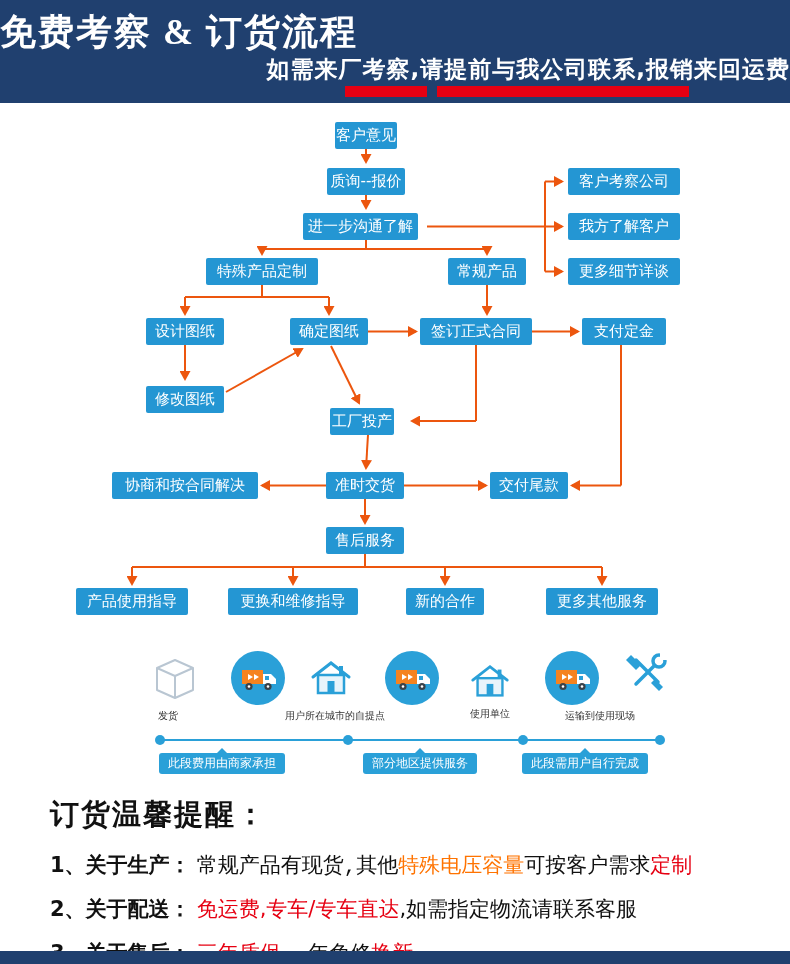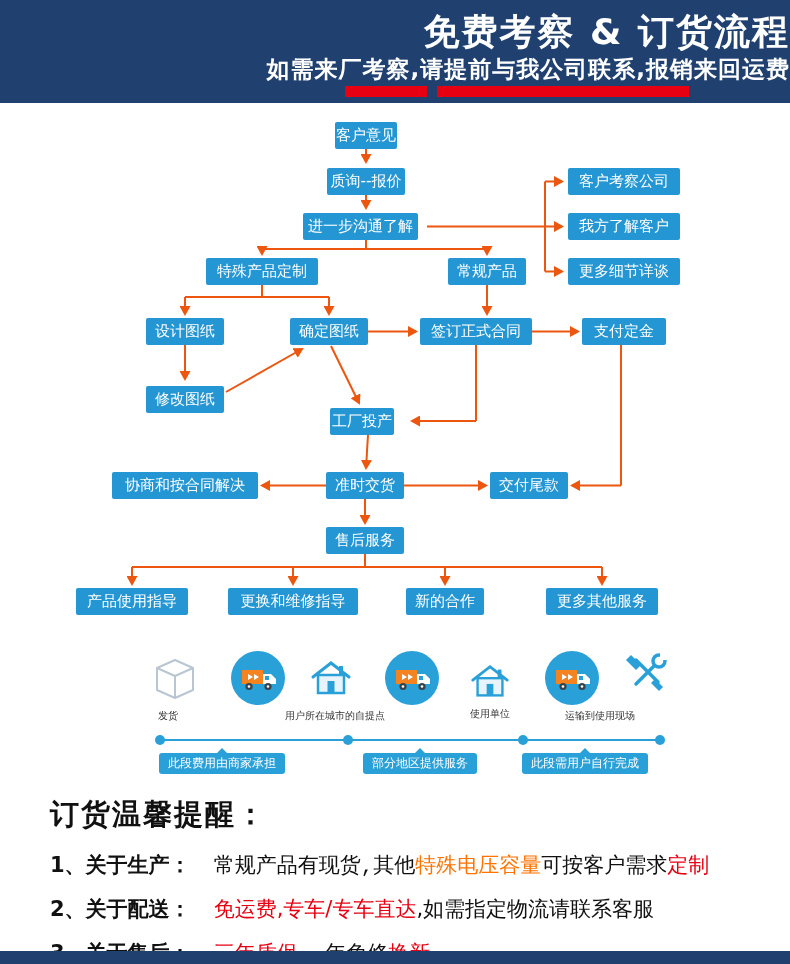--- a/index.html
+++ b/index.html
@@ -9,22 +9,22 @@
     --arrow-orange:#ec560e;
     --icon-blue:#2aa0d8;
     --text-dark:#111111;
   }
   html,body{margin:0;padding:0;}
   body{font-family:"DejaVu Sans","Liberation Sans",sans-serif;background:#ffffff;}
   .page{position:relative;width:790px;height:964px;background:#fff;overflow:hidden;}
 
   
   .hdr{position:absolute;left:0;top:0;width:790px;height:103px;background:var(--header-bg,#20406f);}
-  .hdr-title{position:absolute;left:0;top:8px;width:100%;text-align:right;color:#fff;
-             font-size:36px;font-weight:bold;letter-spacing:2px;}
+  .hdr-title{position:absolute;left:0;top:8px;width:100%;text-align:left;color:#fff;
+             font-size:36px;font-weight:bold;letter-spacing:2px;font-family:Liberation Serif, serif;}
   .hdr-sub{position:absolute;left:0;top:54px;width:100%;text-align:right;color:#fff;
            font-size:23px;letter-spacing:1px;font-weight:bold;}
   .accent-bar{position:absolute;height:11px;top:86px;background:var(--accent-red,#e60012);}
   .accent-bar.b1{left:345px;width:82px;}
   .accent-bar.b2{left:437px;width:252px;}
 
   
   .arrows{position:absolute;left:0;top:0;}
   .arrow{stroke:var(--arrow-orange,#ec560e);stroke-width:2;fill:none;}
   .ah-fill{fill:var(--arrow-orange,#ec560e);}
@@ -40,21 +40,21 @@
   .tl-tag{position:absolute;top:753px;transform:translateX(-50%);background:var(--icon-blue,#2aa0d8);
           color:#fff;font-size:12px;height:21px;line-height:21px;padding:0 9px;border-radius:3px;white-space:nowrap;}
   .tl-tag::before{content:"";position:absolute;top:-5px;left:50%;margin-left:-5px;
           border-left:5px solid transparent;border-right:5px solid transparent;
           border-bottom:5px solid var(--icon-blue,#2aa0d8);}
 
   
   .rm{position:absolute;left:50px;top:795px;width:710px;color:var(--text-dark,#111);}
   .rm-heading{font-size:29px;font-weight:bold;letter-spacing:2px;margin:0 0 16px 0;}
   .rm-item{font-size:21px;margin-bottom:16px;white-space:nowrap;}
-  .rm-label{font-weight:bold;margin-right:23px;}
+  .rm-label{font-weight:bold;margin-right:6px;}
 
   .footer-bar{position:absolute;left:0;bottom:0;width:790px;height:13px;background:var(--header-bg,#20406f);}
 </style>
 </head>
 <body>
 
 <div class="page">
 
   <div class="hdr">
     <div class="hdr-title">免费考察 &amp; 订货流程</div>

